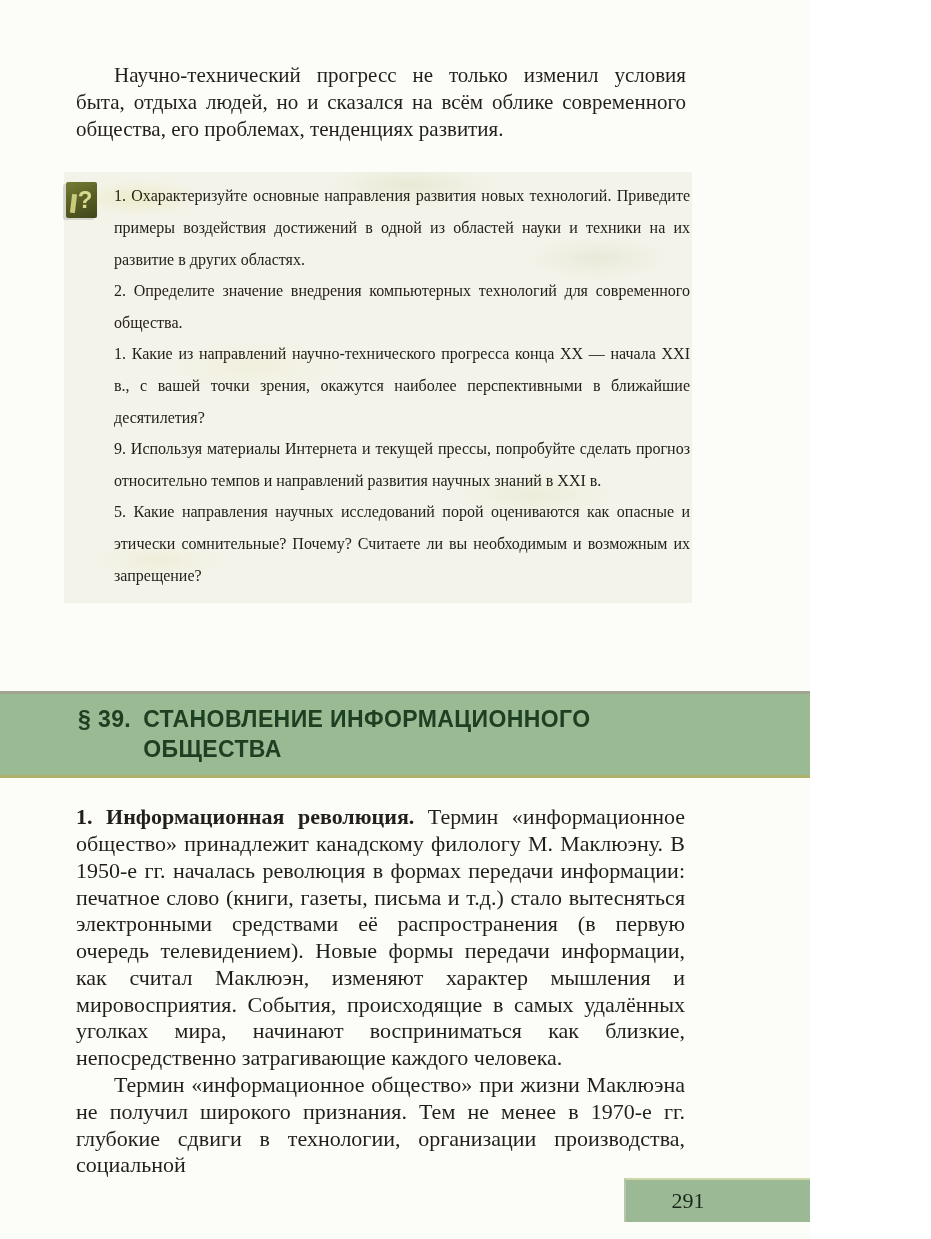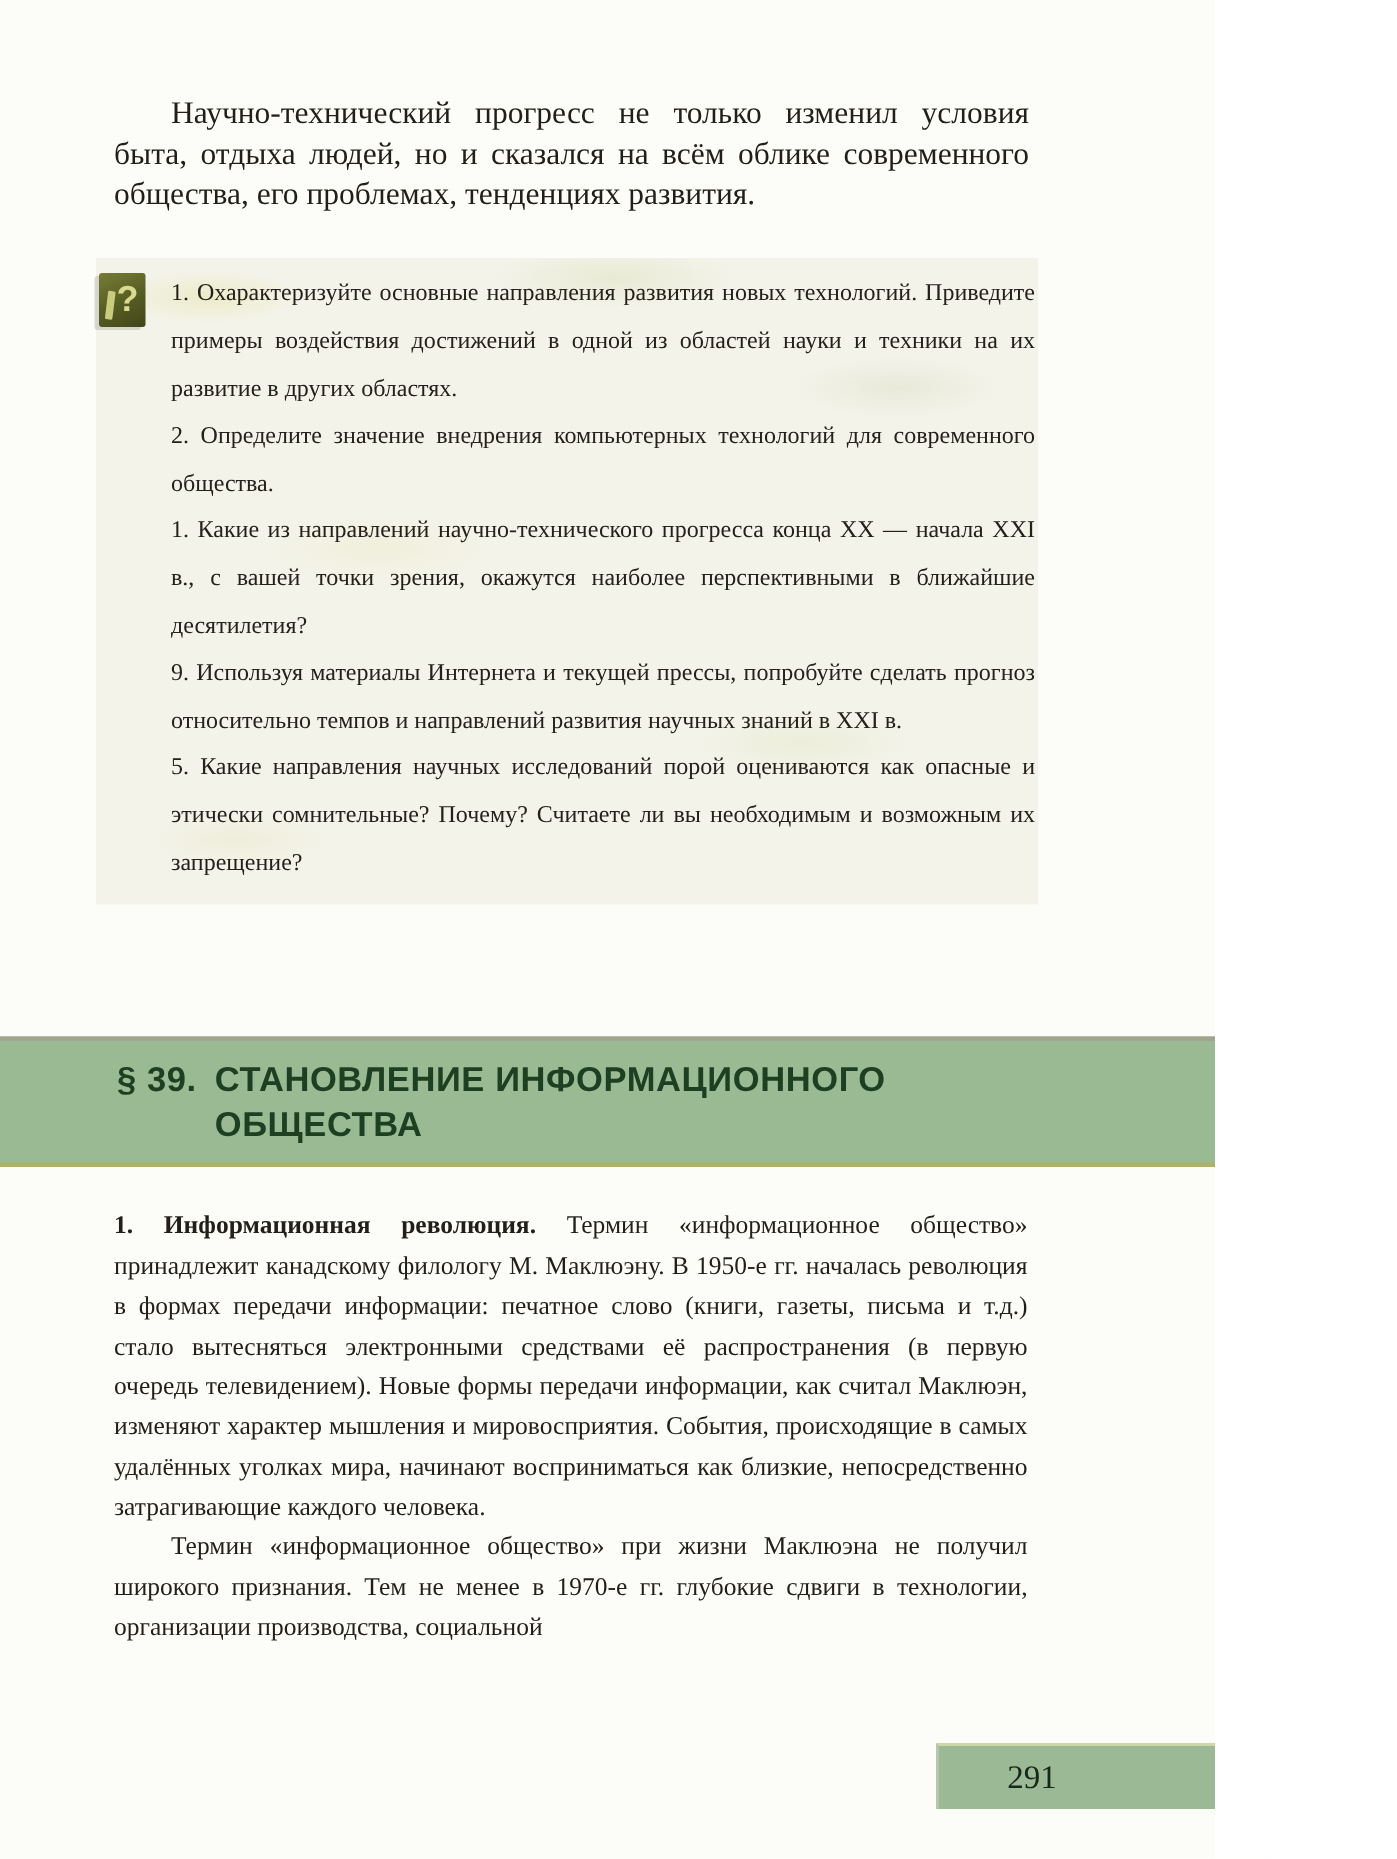--- a/index.html
+++ b/index.html
@@ -84,30 +84,30 @@
   .recall {
     margin:20px 121px 0 112px;
     font-family:"Liberation Sans", sans-serif;
     font-size:20px; line-height:30px;
     text-align:justify; color:#2b2a27;
   }
 
   
   .bodytext {
     margin:26px 125px 0 76px;
-    font-size:17px; line-height:26.8px;
+    font-size:22px; line-height:26.8px;
     text-align:justify;
   }
   .bodytext p { margin:0; }
   .bodytext .p1 .lead { font-weight:700; }
   .bodytext .p2 { text-indent:38px; }
 
   
   .pagenum-box {
-    position:absolute; right:0; bottom:33px;
+    position:absolute; right:0; bottom:17px;
     width:186px; height:44px;
     box-sizing:border-box;
     background:var(--pagenum-bg, #9cb995);
     border-top:2px solid #cdd8a8;
     border-left:2px solid #b7c4ae;
     display:flex; align-items:center; justify-content:center;
     padding-right:60px;
     font-size:22px; color:#17271a;
   }
 </style>

